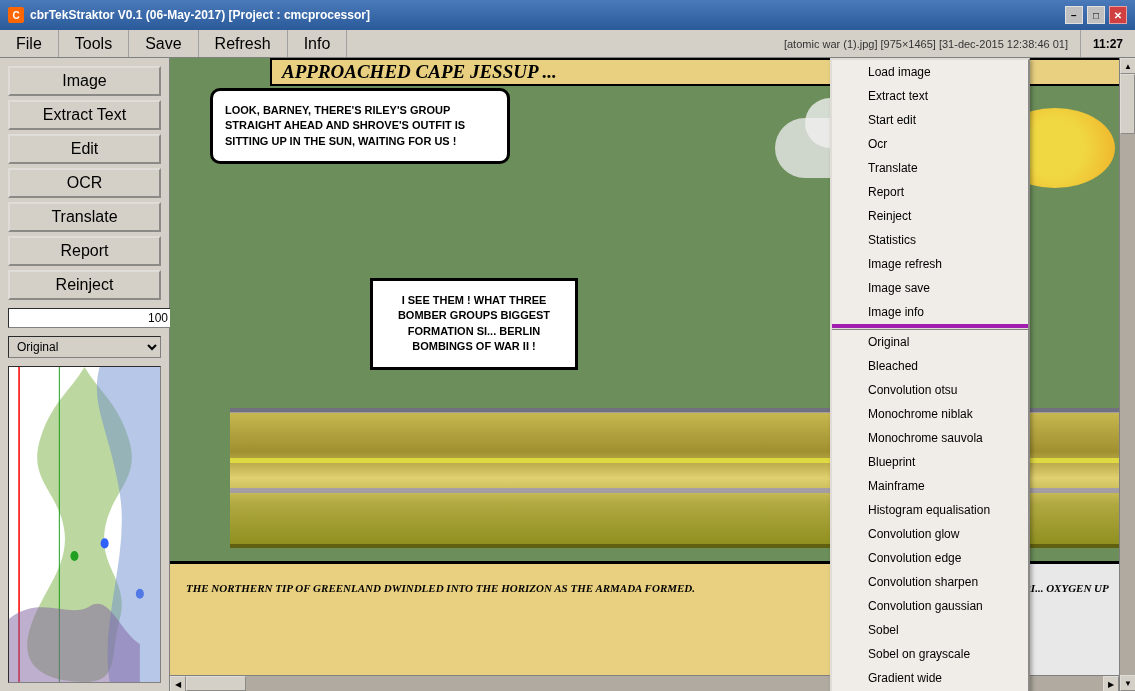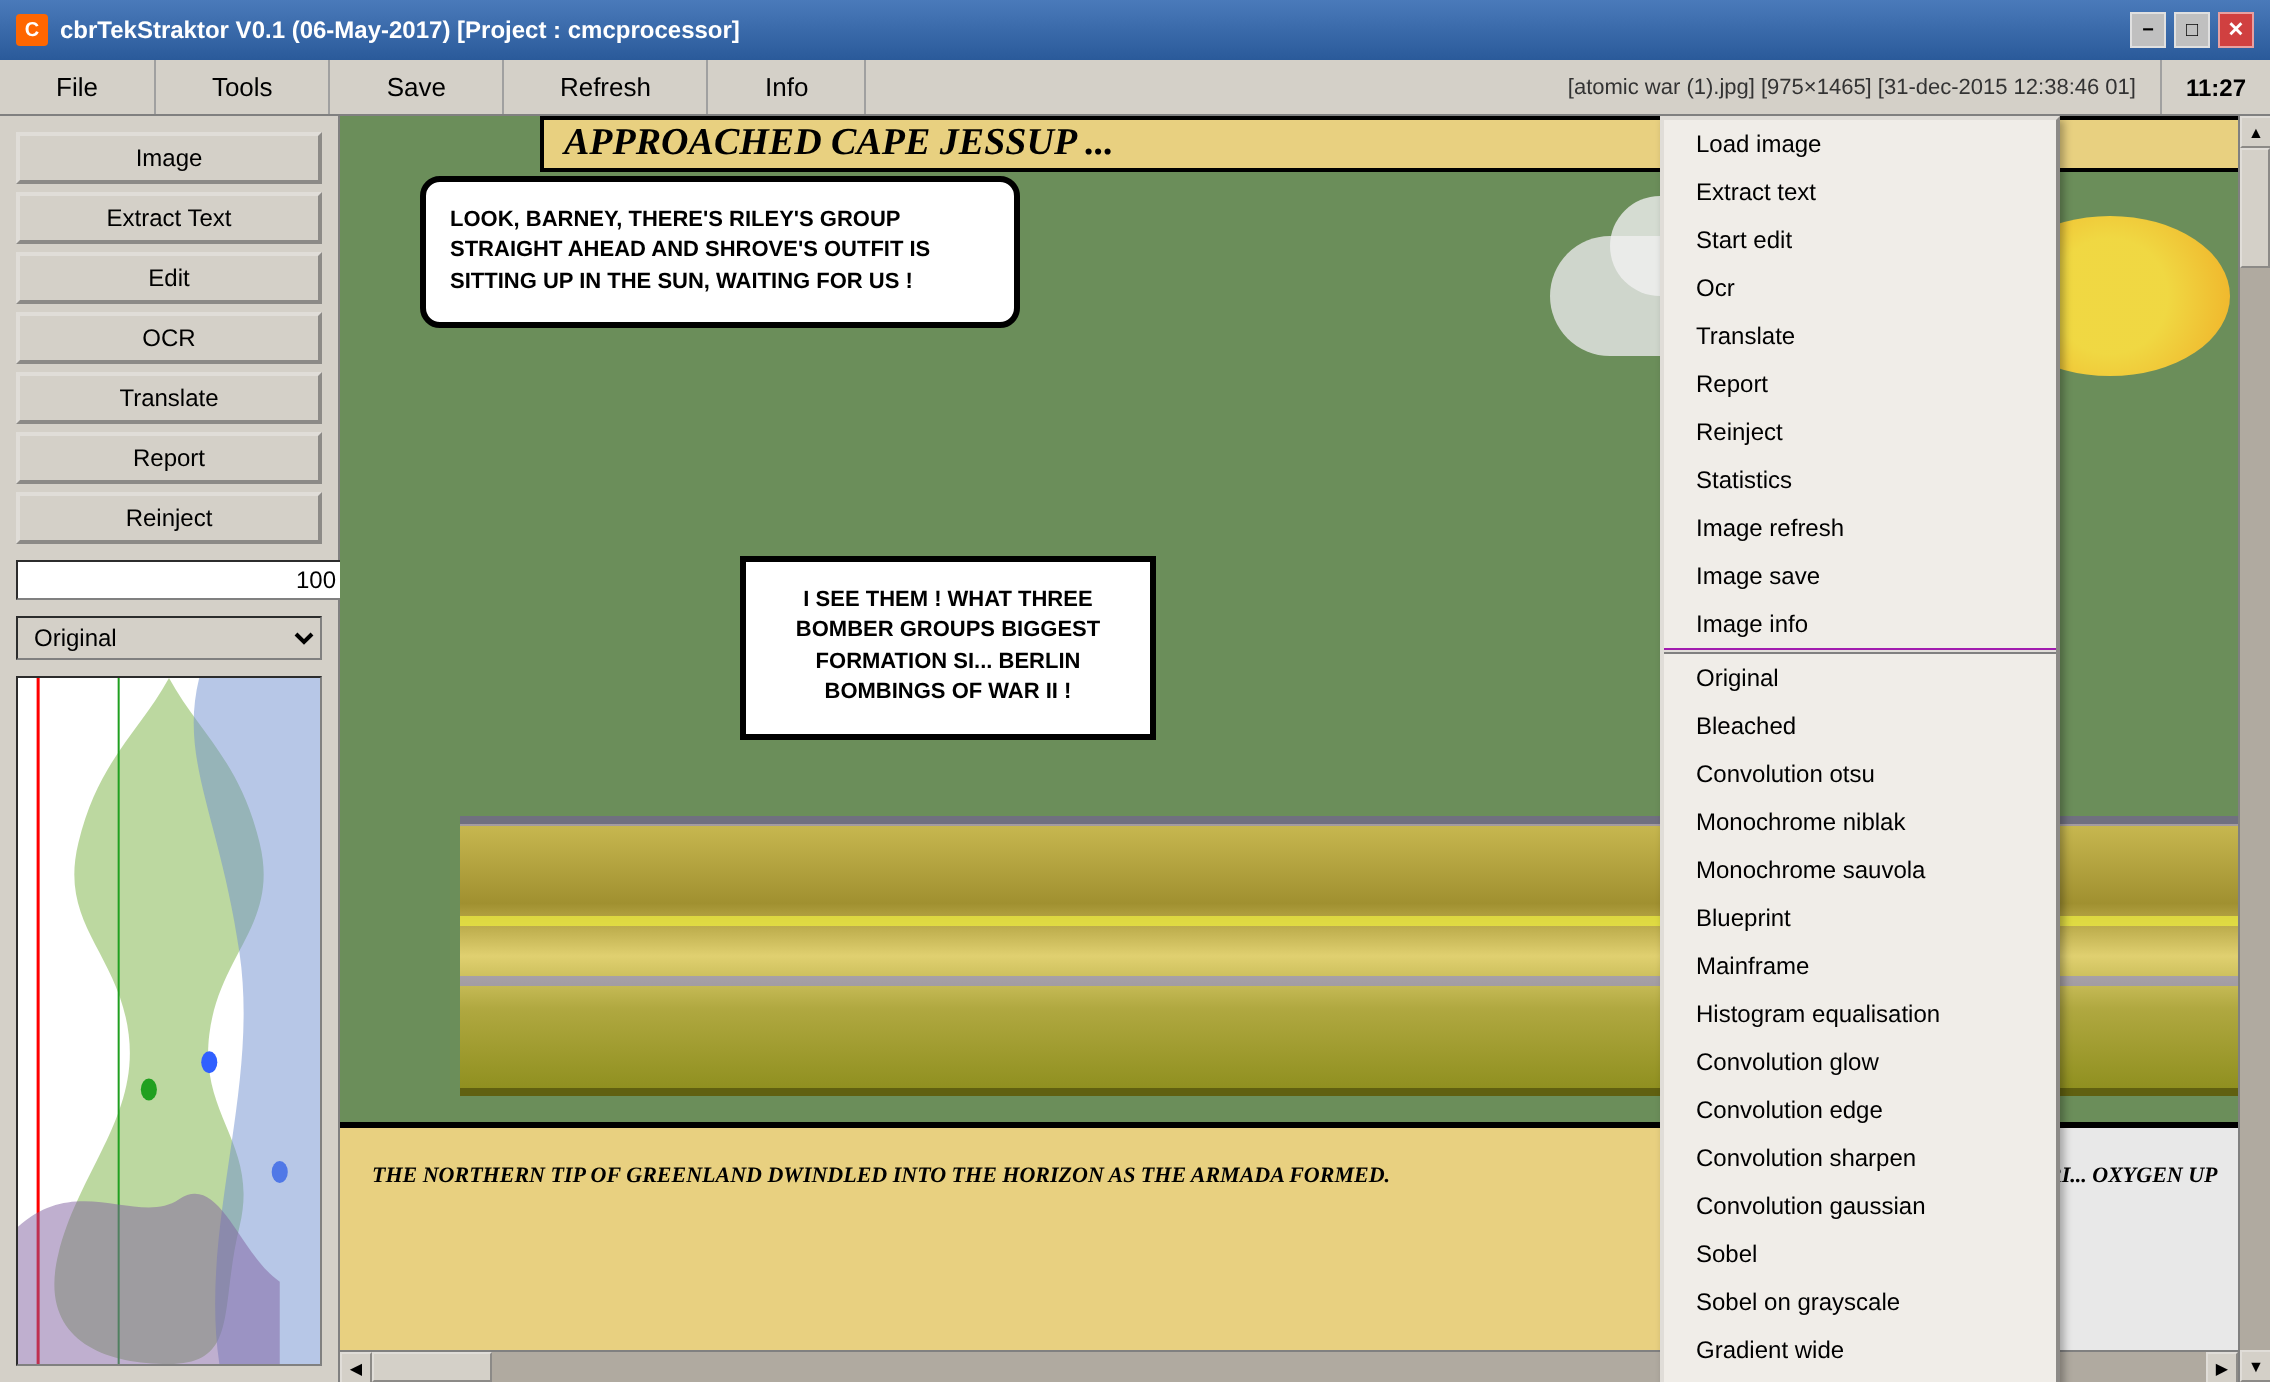--- a/index.html
+++ b/index.html
@@ -64,25 +64,25 @@
 
     
     .menu-bar {
       height: 28px;
       background: #d4d0c8;
       border-bottom: 1px solid #808080;
       display: flex;
       align-items: stretch;
     }
     .menu-item {
-      padding: 0 28px;
-      display: flex;
-      align-items: center;
-      cursor: pointer;
-      font-size: 13px;
+      padding: 0 16px;
+      display: flex;
+      align-items: center;
+      cursor: pointer;
+      font-size: 16px;
       border-right: 1px solid #a0a0a0;
     }
     .menu-spacer { flex: 1; }
     .menu-status {
       display: flex;
       align-items: center;
       padding: 0 12px;
       font-size: 11px;
       color: #333;
       gap: 8px;
@@ -112,21 +112,21 @@
       padding: 8px;
       gap: 4px;
       flex-shrink: 0;
     }
     .sidebar-btn {
       width: 100%;
       padding: 4px 4px;
       background: #d4d0c8;
       border: 2px outset #e0ddd8;
       cursor: pointer;
-      font-size: 12px;
+      font-size: 16px;
       text-align: center;
     }
 
     .spinner-container {
       display: flex;
       align-items: center;
       gap: 4px;
       margin-top: 4px;
     }
     .spinner-input {
@@ -333,21 +333,22 @@
       position: absolute;
       top: 0;
       left: 660px;
       width: 200px;
       background: #f0ede8;
       border: 2px outset #e0ddd8;
       z-index: 100;
       box-shadow: 2px 2px 4px rgba(0,0,0,0.3);
     }
     .dropdown-section {
-      border-bottom: 1px solid #a21caf;
+      border-bottom: 4px solid #a21caf;
+      padding-left: 20px;
     }
     .dropdown-menu-item {
       padding: 5px 16px;
       cursor: pointer;
       font-size: 12px;
       white-space: nowrap;
     }
     .dropdown-separator {
       height: 2px;
       background: #808080;

